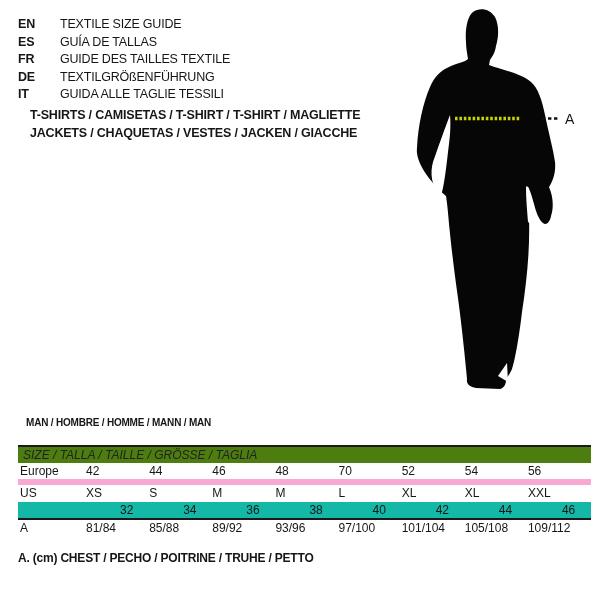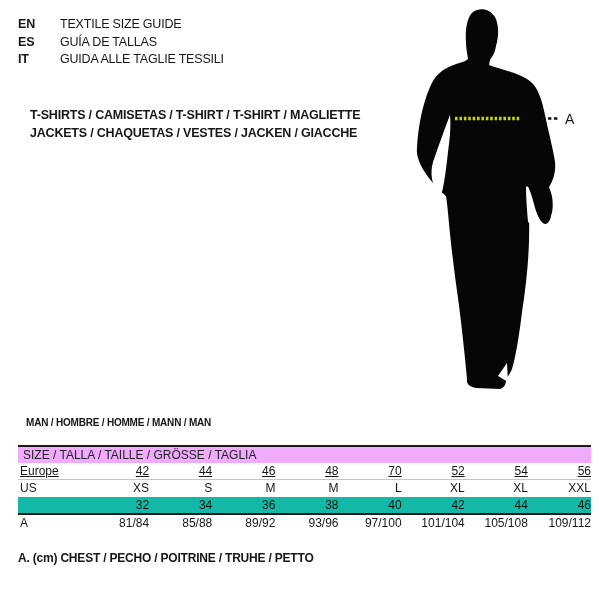--- a/index.html
+++ b/index.html
@@ -20,44 +20,52 @@
 
   
   .figure-svg { position:absolute; left:395px; top:0; }
   .measure-a-text { font-family:"Liberation Sans", sans-serif; font-size:14px; fill:#161616; }
 
   
   .section-title { position:absolute; top:417px; left:18px; font-weight:bold; font-size:10px; letter-spacing:-0.2px; white-space:nowrap;padding-left:8px; }
 
   
   .size-table { position:absolute; top:445px; left:18px; width:573px; font-size:12px; border-top:2px solid #1a1a1a; }
-  .t-header { background:#f0abfc; height:16px; line-height:16px; padding-left:5px; color:#222222; white-space:nowrap; }
+  .t-header { background:#4d7c0f; height:16px; line-height:16px; padding-left:5px; color:#222222; white-space:nowrap;font-style:italic; }
   .t-row { display:flex; height:17px; line-height:17px; }
-  .t-row.r-europe { height:16px; line-height:16px; border-bottom:1px solid #f9a8d4;text-decoration:underline; }
+  .t-row.r-europe { height:16px; line-height:16px; border-bottom:6px solid #f9a8d4; }
   .t-row.r-alt { background:#14b8a6; height:16px; line-height:16px;gap:34px; }
   .t-row.r-a { border-top:2px solid #1a1a1a; }
   .t-label { width:66px; padding-left:2px; }
-  .t-cell { flex:1; text-align:right; }
+  .t-cell { flex:1; text-align:left; }
 
   
   .footnote { position:absolute; top:551px; left:18px; font-weight:bold; font-size:12px; letter-spacing:-0.2px; white-space:nowrap; }
 </style>
 </head>
 <body>
 
 <div class="canvas">
 
   <div class="lang-list">
     <div class="lang-row">
       <span class="lang-code">EN</span>
       <span class="lang-label">TEXTILE SIZE GUIDE</span>
     </div>
     <div class="lang-row">
       <span class="lang-code">ES</span>
       <span class="lang-label">GUÍA DE TALLAS</span>
+    </div>
+    <div class="lang-row">
+      <span class="lang-code">FR</span>
+      <span class="lang-label">GUIDE DES TAILLES TEXTILE</span>
+    </div>
+    <div class="lang-row">
+      <span class="lang-code">DE</span>
+      <span class="lang-label">TEXTILGRÖßENFÜHRUNG</span>
     </div>
     <div class="lang-row">
       <span class="lang-code">IT</span>
       <span class="lang-label">GUIDA ALLE TAGLIE TESSILI</span>
     </div>
   </div>
 
   <div class="garments">
     <div>T-SHIRTS / CAMISETAS / T-SHIRT / T-SHIRT / MAGLIETTE</div>
     <div>JACKETS / CHAQUETAS / VESTES / JACKEN / GIACCHE</div>

